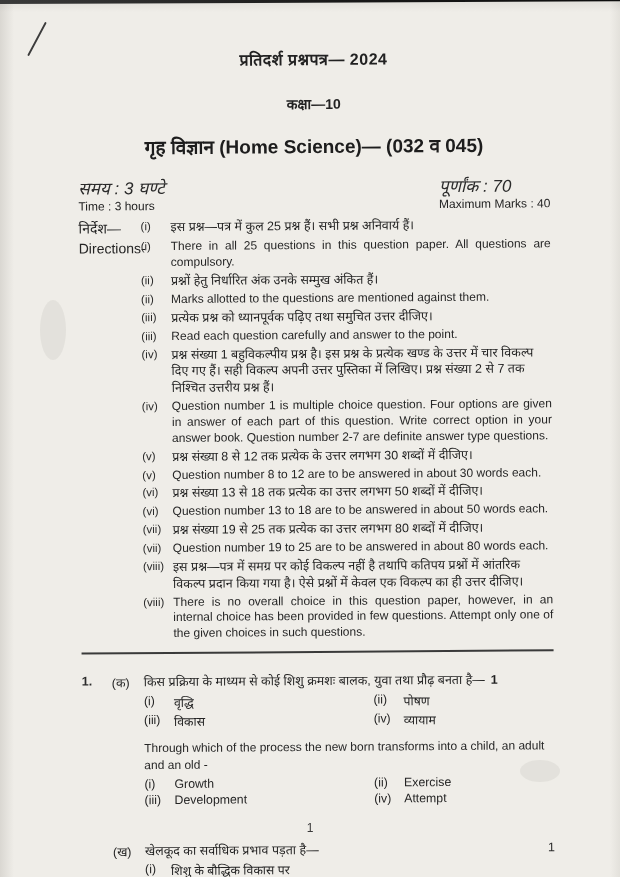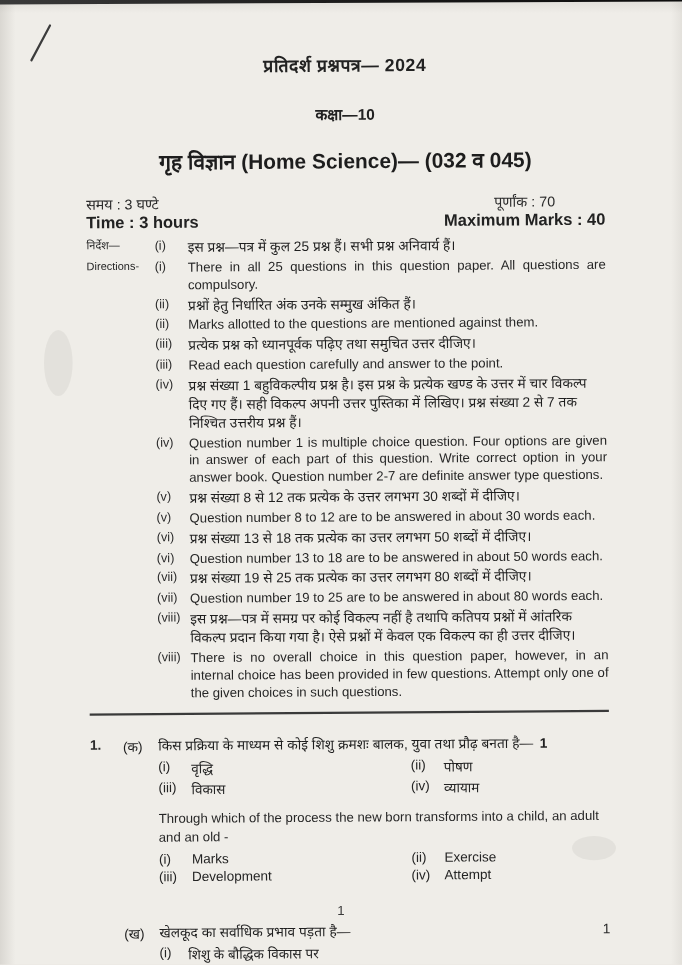--- a/index.html
+++ b/index.html
@@ -39,27 +39,27 @@
     padding: 48px 68px 0 80px;
   }
   .t-center { text-align: center; }
   .title-1 { font-size: 16px; font-weight: bold; letter-spacing: 0.5px; margin-bottom: 24px; color: #222; }
   .title-2 { font-size: 14px; font-weight: bold; margin-bottom: 20px; color: #222; }
   .title-3 { font-size: 19px; font-weight: bold; margin-bottom: 16px; color: #1d1d1d; }
   .meta-row {
     display: flex; justify-content: space-between; align-items: flex-start;
     margin-bottom: 6px;
   }
-  .meta-hi { font-size: 13px; color: #2b2b2b; }
-  .meta-en { font-size: 15px; font-weight: bold; color: #222; }
-  .meta-right { text-align: center; }
+  .meta-hi { font-size: 17px; color: #2b2b2b; font-style: italic; }
+  .meta-en { font-size: 12px; font-weight: normal; color: #222; }
+  .meta-right { text-align: left; }
 
   .directions { font-size: 12px; line-height: 1.32; }
   .dir-row { display: flex; align-items: flex-start; }
-  .dir-label-col { width: 62px; flex: 0 0 62px; font-size: 10px; color: #242424; }
+  .dir-label-col { width: 62px; flex: 0 0 62px; font-size: 14px; color: #242424; }
   .dir-num-col { width: 30px; flex: 0 0 30px; font-size: 11.5px; color: #2b2b2b; }
   .dir-text-col { flex: 1; color: #262626; }
   .dir-row.hi .dir-text-col { font-size: 12.5px; line-height: 1.35; color: #1f1f1f; }
   .dir-row.en .dir-text-col { text-align: justify; }
   .dir-row { margin-bottom: 2px; }
 
   .rule {
     border: none;
     border-top: 2px solid #3a3a3a;
     margin: 10px 0 0 0;
@@ -233,21 +233,21 @@
               </div>
             <div class="opt">
                 <span class="opt-num">(iv)</span>
                 <span>व्यायाम</span>
               </div>
           </div>
           <div class="q-text-en">Through which of the process the new born transforms into a child, an adult and an old -</div>
           <div class="opt-grid">
             <div class="opt">
                 <span class="opt-num">(i)</span>
-                <span>Marks</span>
+                <span>Growth</span>
               </div>
             <div class="opt">
                 <span class="opt-num">(ii)</span>
                 <span>Exercise</span>
               </div>
             <div class="opt">
                 <span class="opt-num">(iii)</span>
                 <span>Development</span>
               </div>
             <div class="opt">

